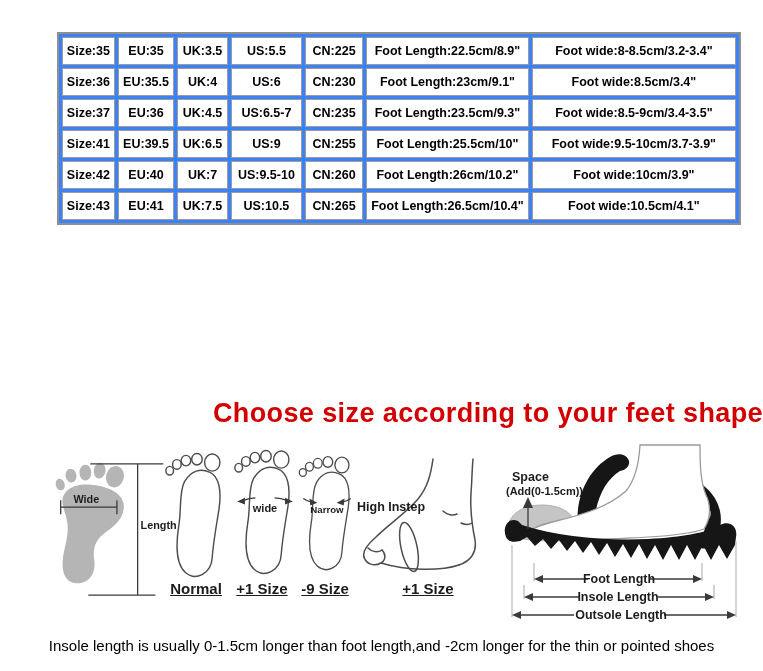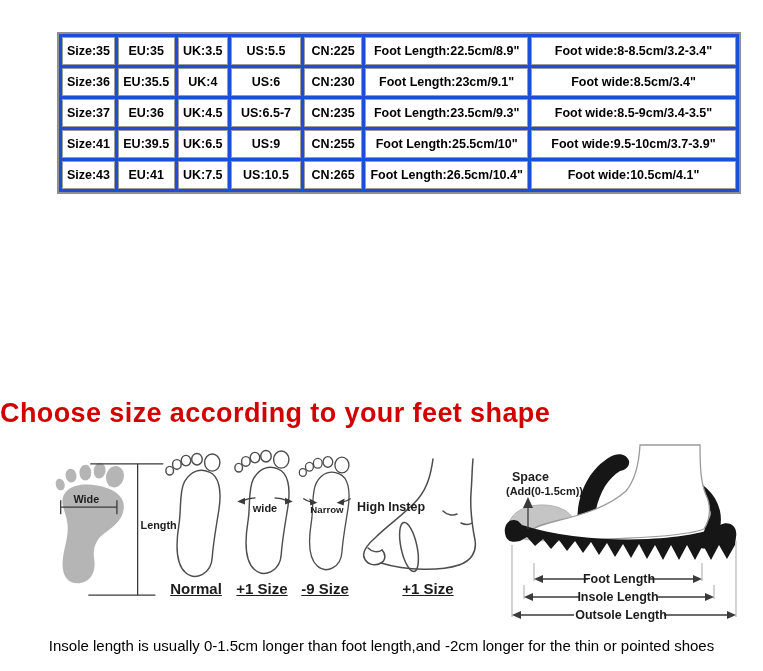--- a/index.html
+++ b/index.html
@@ -3,29 +3,29 @@
 <meta charset="utf-8">
 <style>
   html,body{margin:0;padding:0;background:#fff;}
   .stage{position:relative;width:763px;height:671px;background:#ffffff;overflow:hidden;
          font-family:"Liberation Sans",sans-serif;color:#000;}
   svg{overflow:visible;display:block;}
 
   
   .size-table{position:absolute;left:57px;top:32px;width:684px;
               border-collapse:separate;border-spacing:3px;
-              background:#1d4ed8;border:2px solid #8f8f8f;}
+              background:#3b82f6;border:2px solid #8f8f8f;}
   .size-table td{border:1px solid #9c9c9c;background:#fff;text-align:center;
                  font-weight:bold;font-size:12.5px;height:26px;padding:0 2px;
                  white-space:nowrap;color:#000;}
   .c0{width:48px}.c1{width:52px}.c2{width:46px}.c3{width:68px}
   .c4{width:55px}.c5{width:158px}.c6{width:209px}
 
   
-  .heading{position:absolute;top:398px;left:0;right:0;text-align:left;
+  .heading{position:absolute;top:398px;left:0;right:0;text-align:right;
            font-size:27px;font-weight:bold;color:#d20000;letter-spacing:.4px;}
 
   
   .fig{position:absolute;}
   .caption{position:absolute;width:76px;text-align:center;font-size:15px;
            font-weight:600;color:#1c1c1c;top:580px;text-decoration:underline;}
   .sketch{stroke:#4d4d4d;stroke-width:1.5;fill:#fff;stroke-linecap:round;stroke-linejoin:round;}
   .sketch-line{stroke:#4d4d4d;stroke-width:1.5;fill:none;stroke-linecap:round;}
   .measure{stroke:#3a3a3a;stroke-width:1.3;fill:none;}
   .guide{stroke:#b0b0b0;stroke-width:1.1;fill:none;}
@@ -71,20 +71,29 @@
           <td class="c6">Foot wide:8.5-9cm/3.4-3.5"</td>
         </tr>
         <tr>
           <td class="c0">Size:41</td>
           <td class="c1">EU:39.5</td>
           <td class="c2">UK:6.5</td>
           <td class="c3">US:9</td>
           <td class="c4">CN:255</td>
           <td class="c5">Foot Length:25.5cm/10"</td>
           <td class="c6">Foot wide:9.5-10cm/3.7-3.9"</td>
+        </tr>
+        <tr>
+          <td class="c0">Size:42</td>
+          <td class="c1">EU:40</td>
+          <td class="c2">UK:7</td>
+          <td class="c3">US:9.5-10</td>
+          <td class="c4">CN:260</td>
+          <td class="c5">Foot Length:26cm/10.2"</td>
+          <td class="c6">Foot wide:10cm/3.9"</td>
         </tr>
         <tr>
           <td class="c0">Size:43</td>
           <td class="c1">EU:41</td>
           <td class="c2">UK:7.5</td>
           <td class="c3">US:10.5</td>
           <td class="c4">CN:265</td>
           <td class="c5">Foot Length:26.5cm/10.4"</td>
           <td class="c6">Foot wide:10.5cm/4.1"</td>
         </tr>

